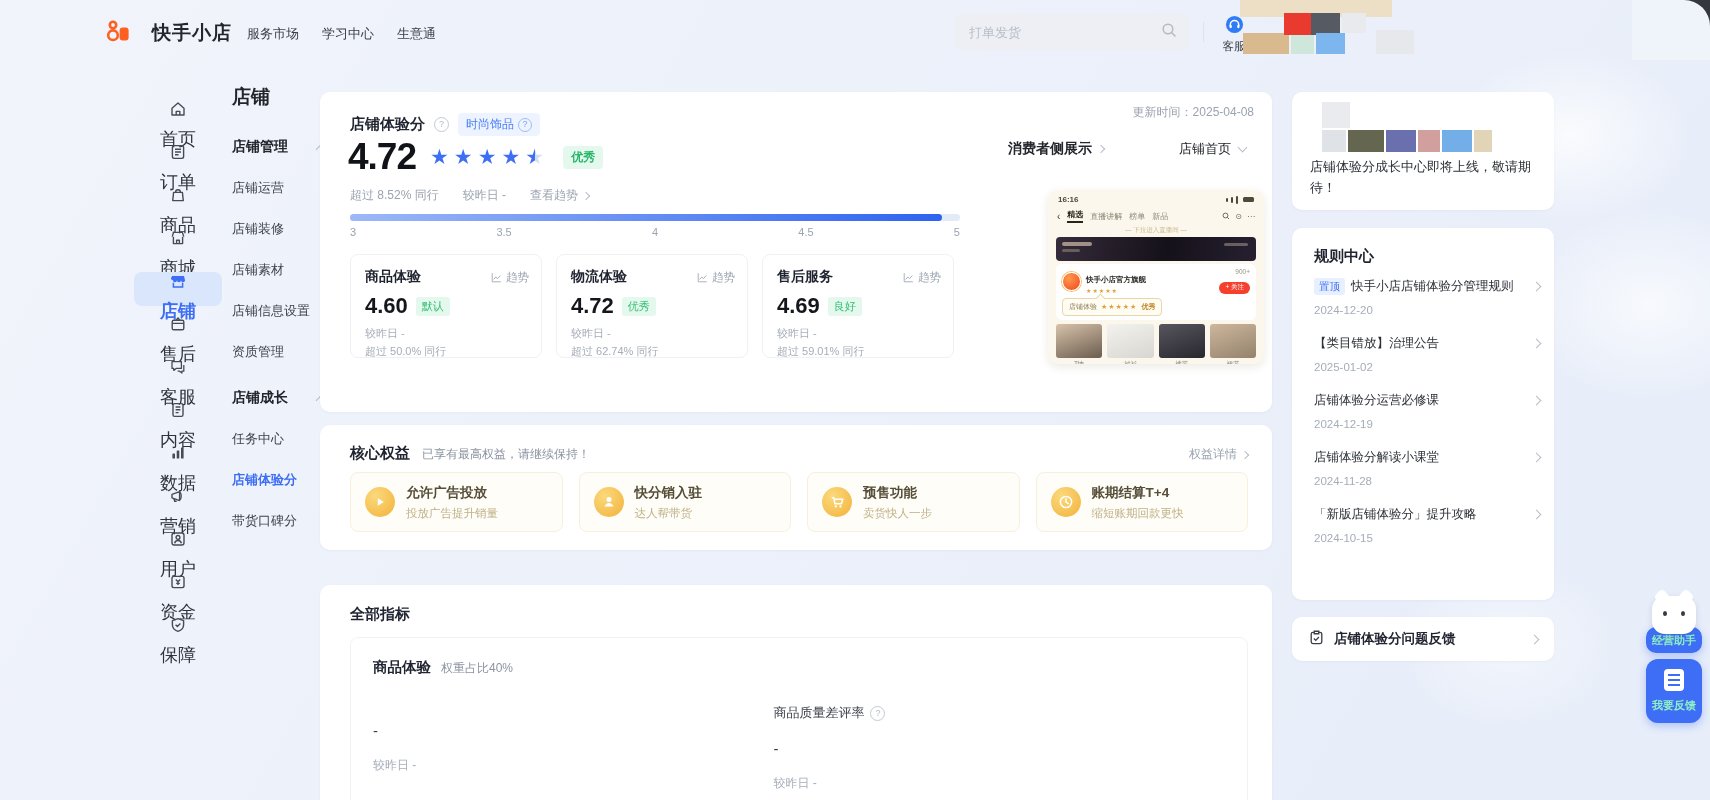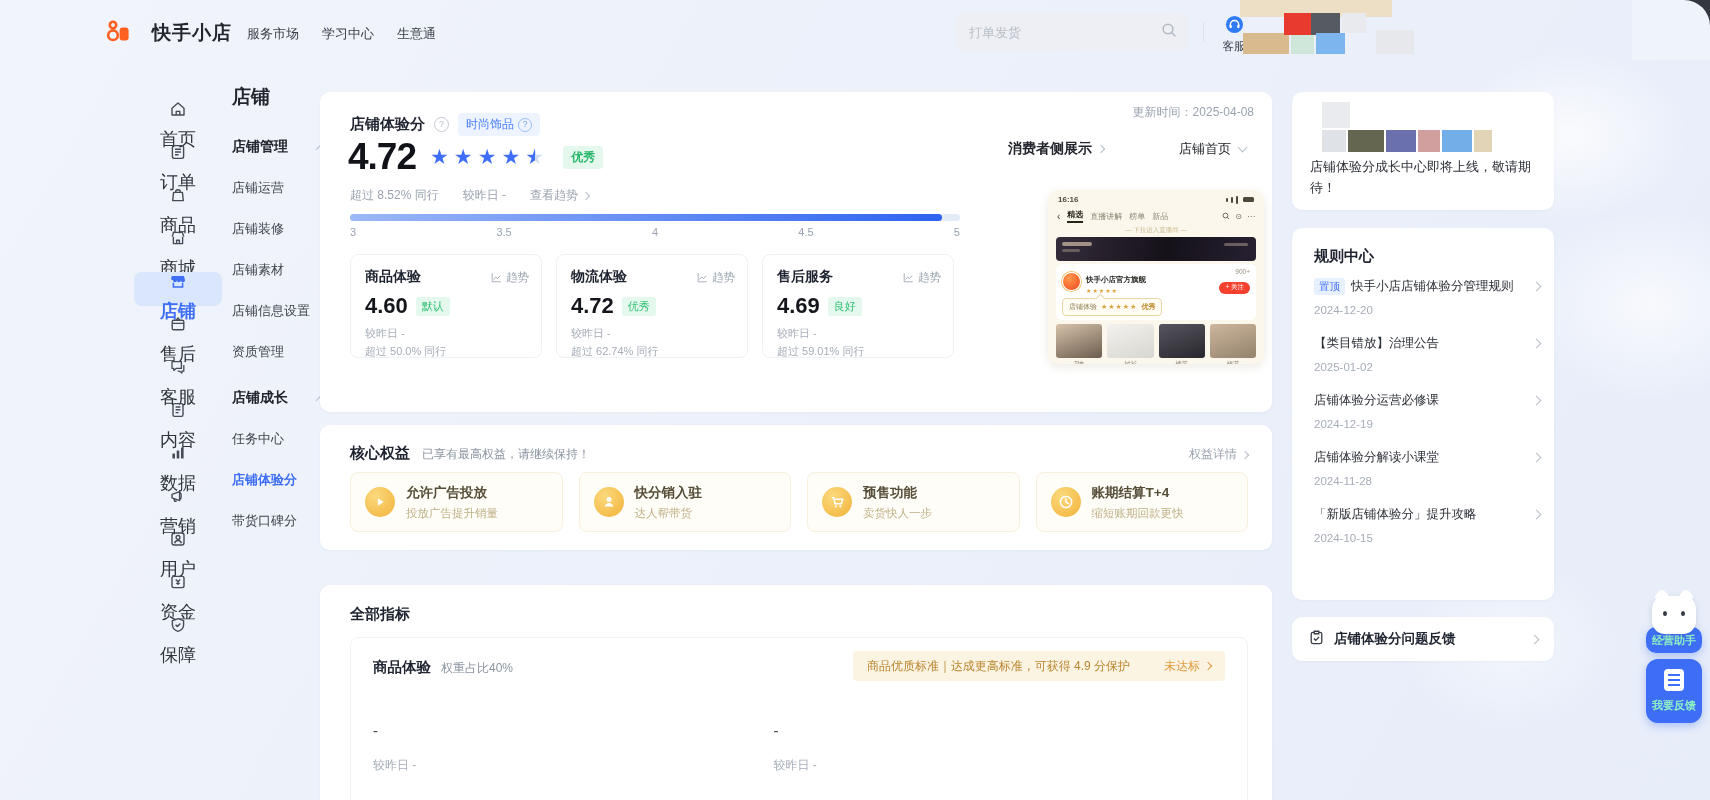--- a/index.html
+++ b/index.html
@@ -562,33 +562,30 @@
   </div>
 </div>
 
 <div class="card" id="card-indicators">
   <div class="i-title">全部指标</div>
   <div class="i-inner" style="position:absolute;">
     <div class="i-sec-row">
       <span class="i-sec">商品体验</span>
       <span class="i-weight">权重占比40%</span>
     </div>
-    <div class="i-banner">
-      <span class="i-banner-text">商品优质标准｜达成更高标准，可获得 4.9 分保护</span>
-      <span class="i-banner-link">
-          <span>未达标</span>
-          <span class="chev sm"></span>
-        </span>
-    </div>
     <div class="i-metrics">
       <div class="i-m">
         <div class="i-m-val">-</div>
         <div class="i-m-vs">较昨日 -</div>
       </div>
       <div class="i-m">
+        <div class="i-m-name">
+            <span>商品质量差评率</span>
+            <span class="help"></span>
+          </div>
         <div class="i-m-val">-</div>
         <div class="i-m-vs">较昨日 -</div>
       </div>
     </div>
   </div>
 </div>
 
 <div class="card" id="card-announce">
   <div class="rblock" style="left:30px;top:10px;width:28px;height:26px;background:#e9ebef;"></div>
   <div class="rblock" style="left:30px;top:38px;width:24px;height:22px;background:#dfe2e7;"></div>

